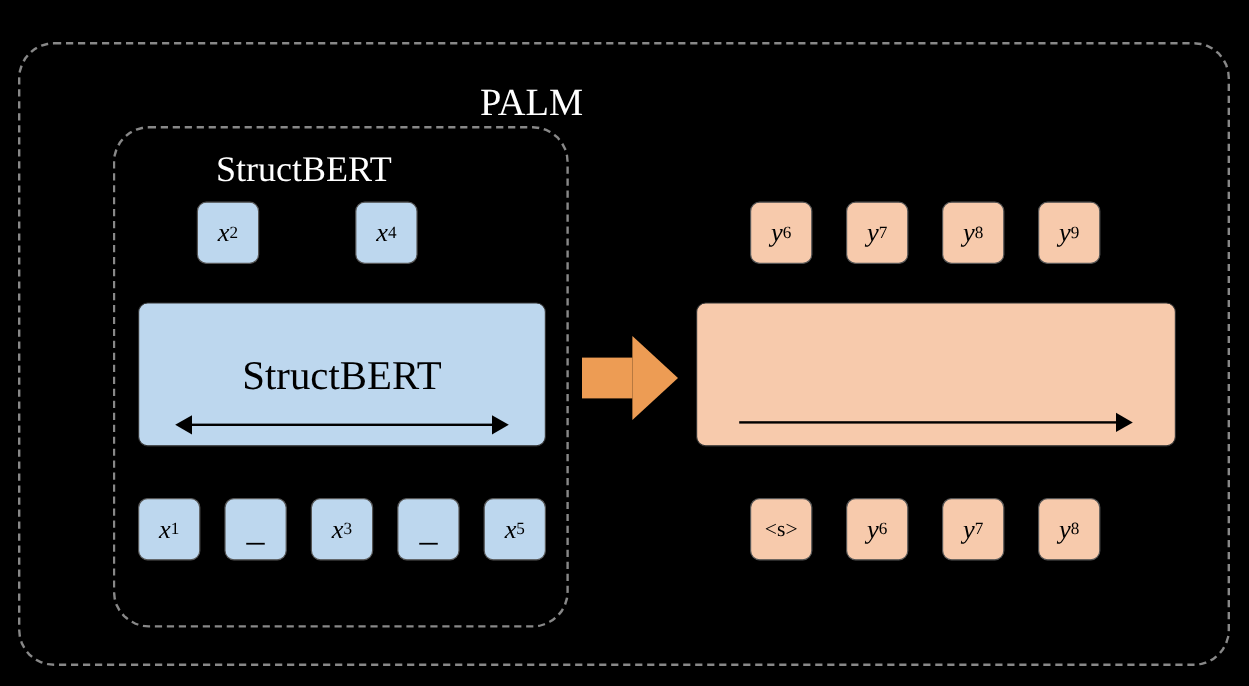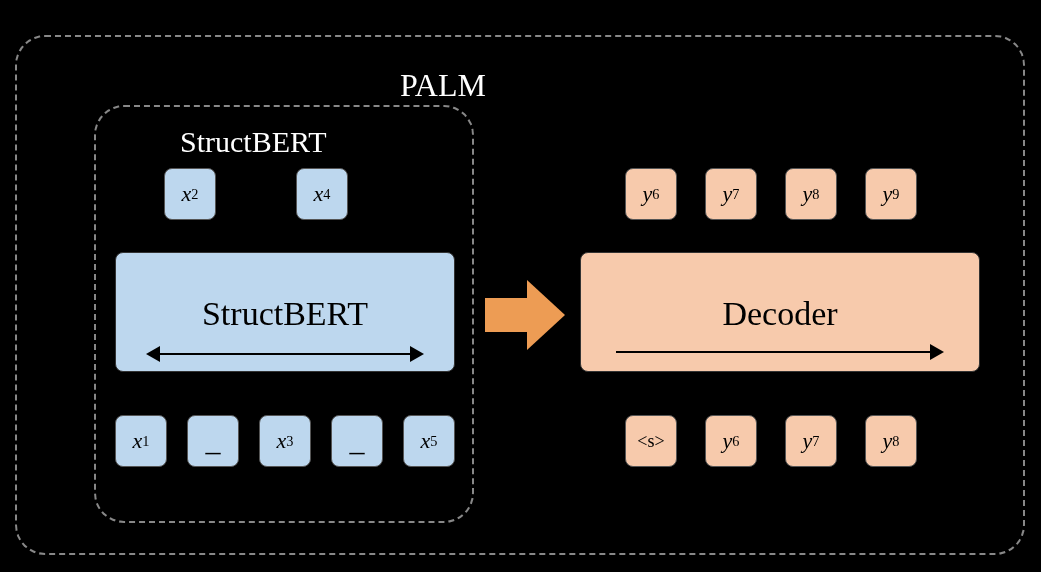--- a/index.html
+++ b/index.html
@@ -267,21 +267,20 @@
       <span class="ital">y</span>
       <sub>8</sub>
     </div>
   <div class="token orange">
       <span class="ital">y</span>
       <sub>9</sub>
     </div>
 </div>
 
 <div class="decoder-box">
-  <div class="decoder-text">Decoder</div>
   <div class="right-arrow">
     <div class="right-line"></div>
     <div class="right-head"></div>
   </div>
 </div>
 
 <div class="token-row dec-bot">
   <div class="token orange">
       <span style="font-size:18px">&lt;s&gt;</span>
     </div>

